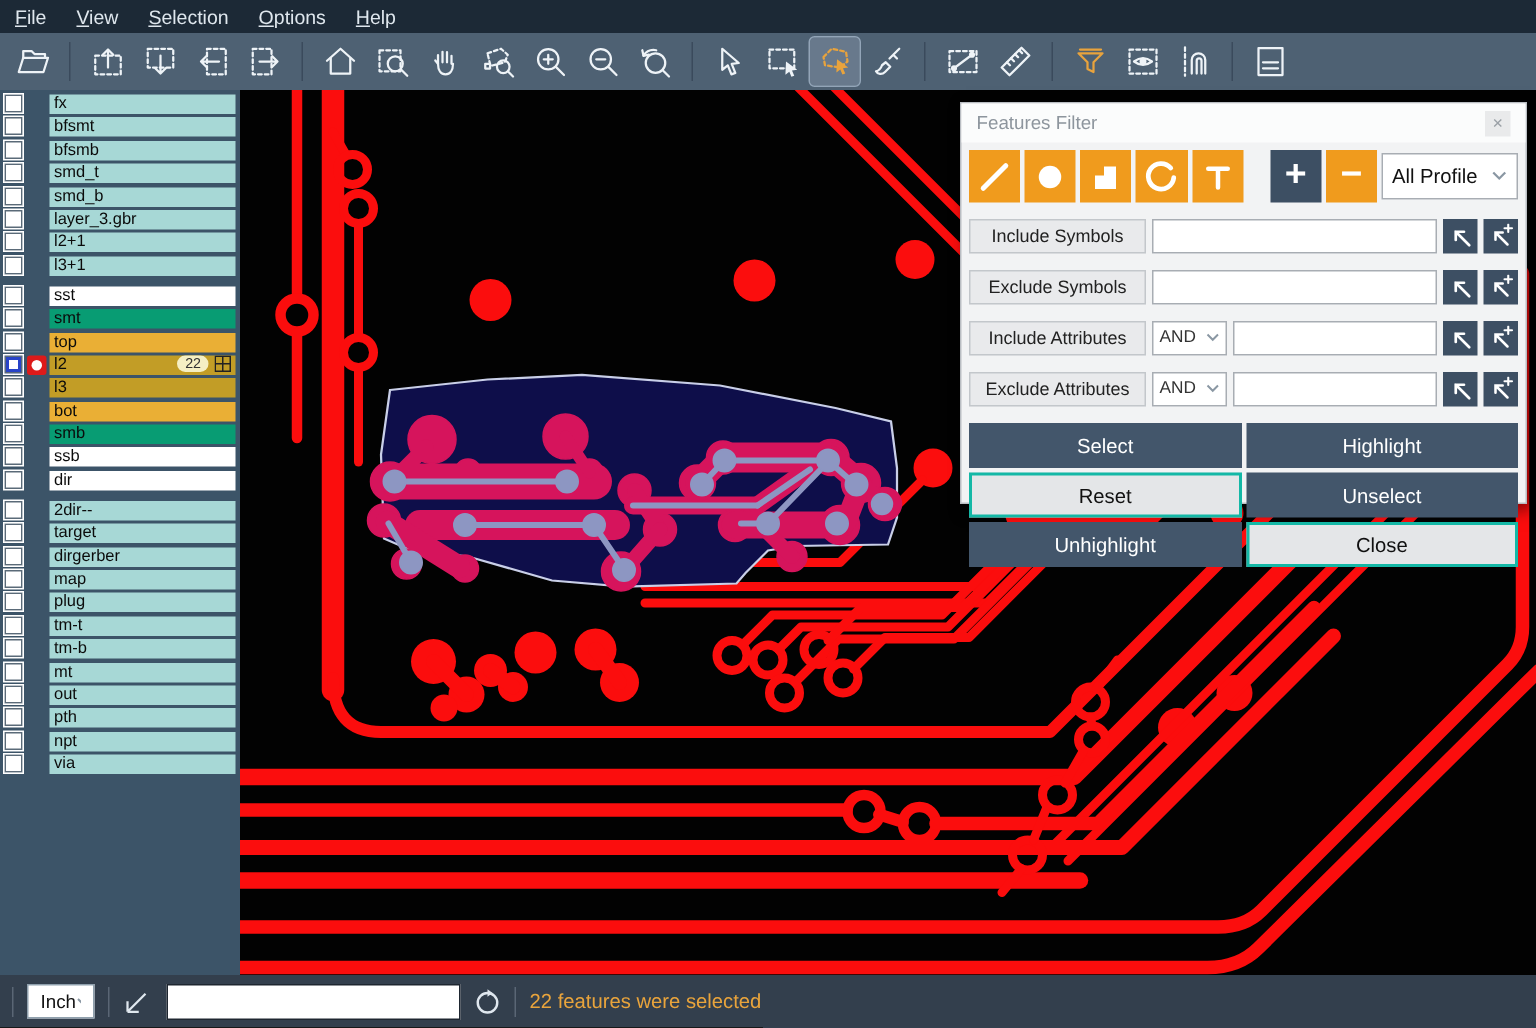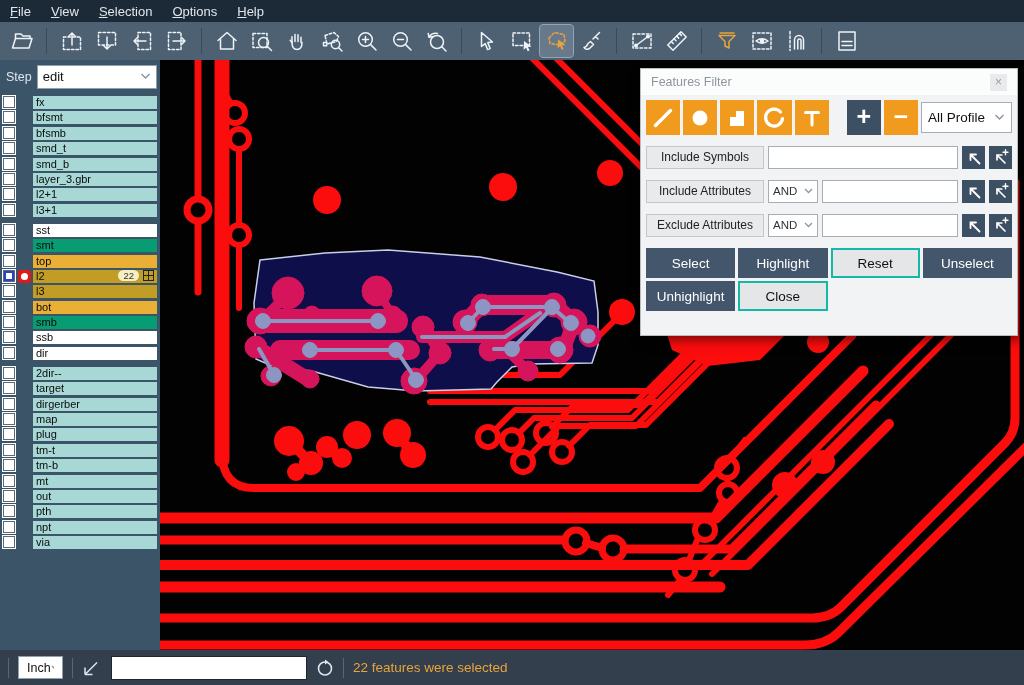--- a/index.html
+++ b/index.html
@@ -68,21 +68,21 @@
                   display:flex;align-items:center;justify-content:space-between;padding:0 6px;
                   font-size:13.5px;color:#111;}
   .dlg-rows{padding:4px 5px 0 5px;}
   .drow{display:flex;align-items:center;margin-bottom:6px;gap:4px;height:28px;}
   .dlabel{width:118px;height:23px;background:#e9eaec;border:1px solid #c3c7cb;font-size:12px;
           color:#222;display:flex;align-items:center;justify-content:center;flex:none;}
   .and-select{width:50px;height:23px;background:#fff;border:1px solid #a8adb3;font-size:11.5px;
               display:flex;align-items:center;justify-content:space-between;padding:0 4px;color:#333;flex:none;}
   .dinput{flex:1;height:23px;background:#fff;border:1px solid #a8adb3;min-width:0;}
   .abtn{width:23px;height:23px;background:#3d4f63;display:flex;align-items:center;justify-content:center;flex:none;}
-  .dlg-actions{display:grid;grid-template-columns:1fr 1fr 1fr 1fr;gap:3px;padding:3px 5px;}
+  .dlg-actions{display:grid;grid-template-columns:1fr 1fr;gap:3px;padding:3px 5px;}
   .act{height:30px;display:flex;align-items:center;justify-content:center;font-size:13.5px;}
   .act.dark{background:#43566b;color:#fff;}
   .act.light{background:#e4e6e8;color:#111;border:2px solid #14b8a6;}
 
   
   .statusbar{position:absolute;left:0;bottom:0;right:0;height:35px;background:#333f4d;
              display:flex;align-items:center;gap:9px;padding:0 8px;z-index:30;}
   .ssep{width:1px;height:20px;background:#5a6675;}
   .unit-select{width:45px;height:23px;background:#fff;display:flex;align-items:center;
                justify-content:space-between;padding:0 8px;font-size:12.5px;color:#111;border:1px solid #8fa0ad;}
@@ -398,29 +398,20 @@
             <circle cx="411" cy="263" r="7.5"></circle>
           <circle cx="352" cy="289" r="7.5"></circle>
             <circle cx="398" cy="289" r="7.5"></circle>
           <circle cx="428" cy="276" r="7"></circle>
         </g>
       </g>
     </svg>
   </div>
 
   <div class="sidebar">
-    <div class="steprow">
-      <span class="steplabel">Step</span>
-      <div class="stepsel">
-        <span>edit</span>
-        <svg width="11" height="7">
-            <path d="M1.5 1 L5.5 5 L9.5 1" stroke="#8a97a3" fill="none" stroke-width="1.5"></path>
-          </svg>
-      </div>
-    </div>
     <div class="layerlist" id="layerlist">
         <div class="lgroup">
           <div class="lrow">
             <span class="lcheck"></span>
             <div class="lbar" style="background: rgb(167, 216, 214);">
               <span>fx</span>
             </div>
           </div>
           <div class="lrow">
             <span class="lcheck"></span>
@@ -660,20 +651,35 @@
             </svg>
           </div>
           <div class="abtn">
             <svg width="17" height="17" viewBox="0 0 17 17">
               <path d="M13 14 L5 6 M5 10.8 V6 H9.8" stroke="#fff" stroke-width="1.7" fill="none" stroke-linecap="round"></path>
               <path d="M11 3.2 H16 M13.5 0.7 V5.7" stroke="#fff" stroke-width="1.4" stroke-linecap="round"></path>
             </svg>
           </div>
         </div>
         <div class="drow">
+          <div class="dlabel">Exclude Symbols</div>
+          <input class="dinput" style="">
+          <div class="abtn">
+            <svg width="17" height="17" viewBox="0 0 17 17">
+              <path d="M14.5 14.5 L5.5 5.5 M5.5 11 V5.5 H11" stroke="#fff" stroke-width="1.8" fill="none" stroke-linecap="round"></path>
+            </svg>
+          </div>
+          <div class="abtn">
+            <svg width="17" height="17" viewBox="0 0 17 17">
+              <path d="M13 14 L5 6 M5 10.8 V6 H9.8" stroke="#fff" stroke-width="1.7" fill="none" stroke-linecap="round"></path>
+              <path d="M11 3.2 H16 M13.5 0.7 V5.7" stroke="#fff" stroke-width="1.4" stroke-linecap="round"></path>
+            </svg>
+          </div>
+        </div>
+        <div class="drow">
           <div class="dlabel">Include Attributes</div>
           <div class="and-select">
             <span>AND</span>
             <svg width="9" height="6">
               <path d="M1 1 L4.5 4.5 L8 1" stroke="#8a97a3" fill="none" stroke-width="1.3"></path>
             </svg>
           </div>
           <input class="dinput" style="">
           <div class="abtn">
             <svg width="17" height="17" viewBox="0 0 17 17">

